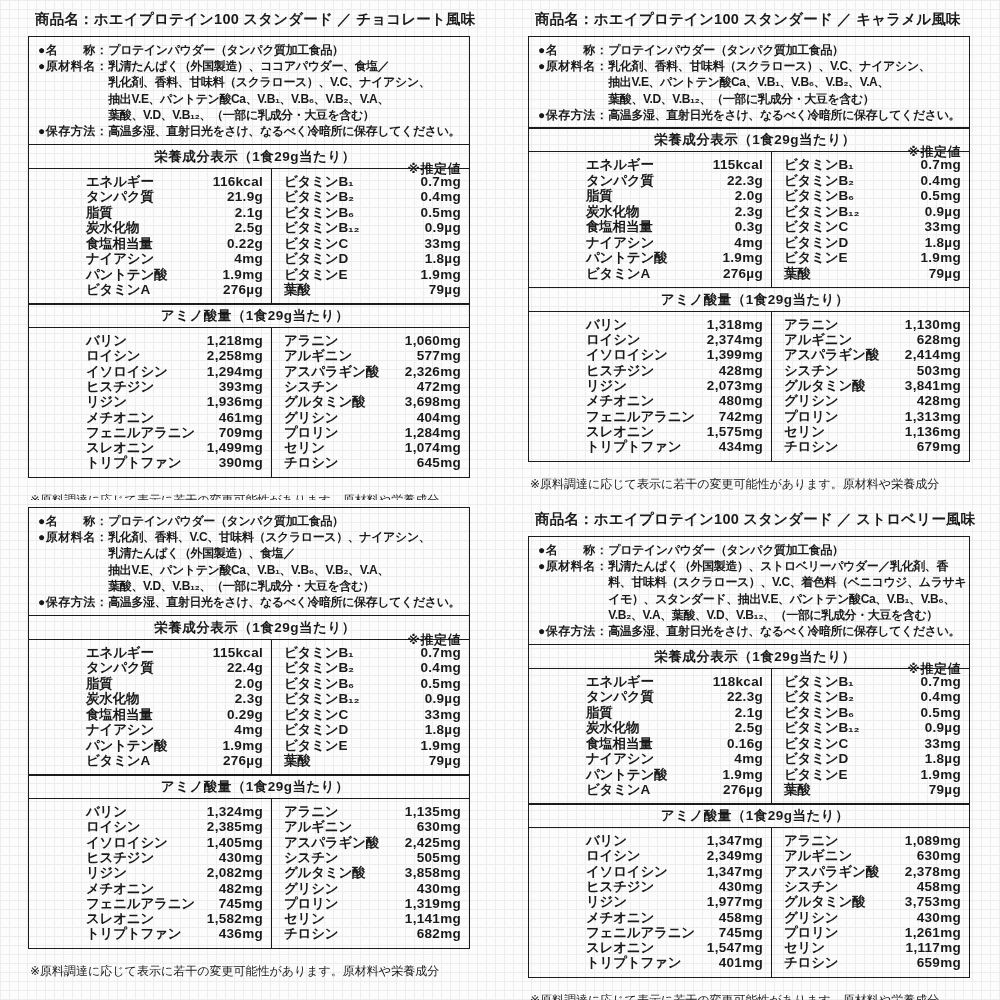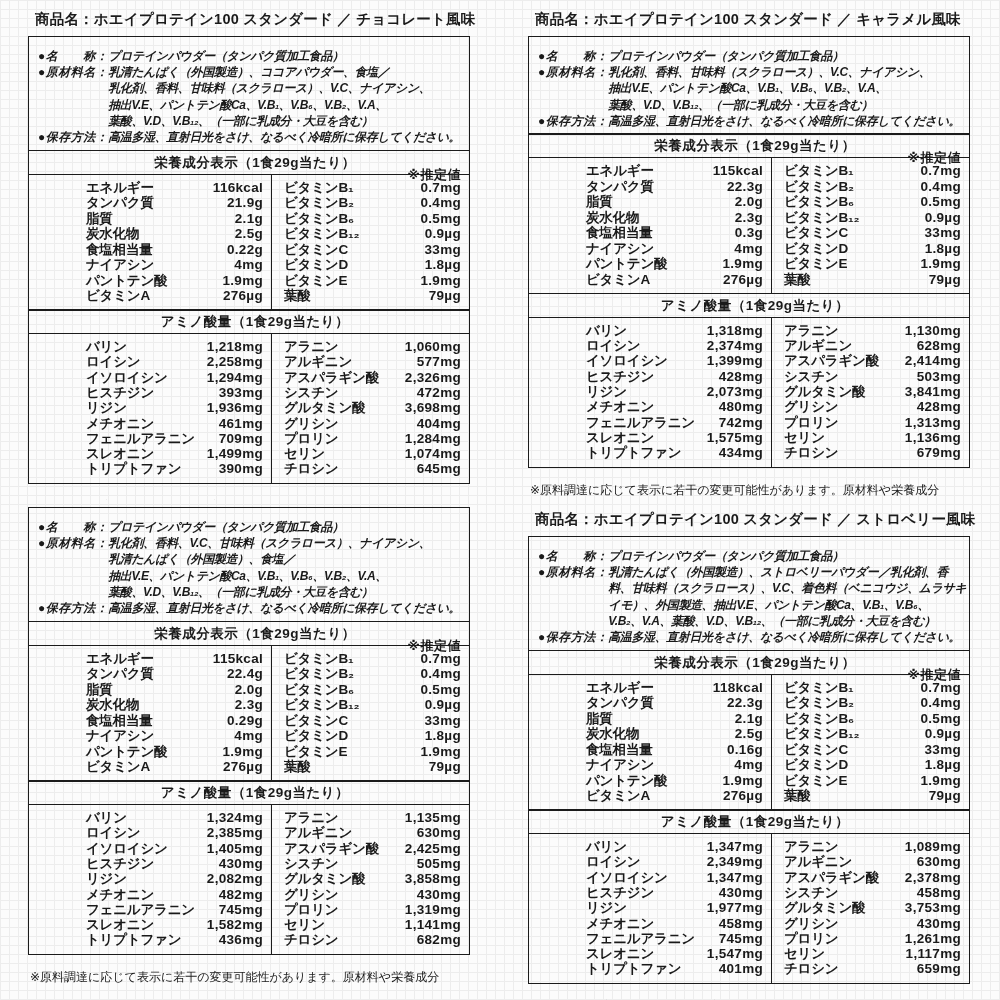--- a/index.html
+++ b/index.html
@@ -30,25 +30,24 @@
     letter-spacing:0.2px;
     white-space:nowrap;
   }
   .box{
     border:1.6px solid #1c1c1c;
     background:transparent;
   }
   .box + .box{ margin-top:-1.6px; }
   
   .info-box{
-    padding:11px 4px 5px 9px;
+    padding:5px 4px 5px 9px;
     font-size:12px;
     font-weight:600;
     line-height:16.2px;
-    font-style:italic;
   }
   .info-row{ display:flex; }
   .info-label{ white-space:nowrap; flex:0 0 auto; letter-spacing:0.5px; }
   .info-lines{ flex:1 1 auto; min-width:0; }
   .info-line{ white-space:nowrap; letter-spacing:-0.4px; }
   
   .box-header{
     position:relative;
     border-bottom:1.6px solid #1c1c1c;
     text-align:center;
@@ -635,21 +634,21 @@
           <span class="info-label">●名　　称：</span>
           <div class="info-lines">
             <div class="info-line">プロテインパウダー（タンパク質加工食品）</div>
           </div>
         </div>
         <div class="info-row">
           <span class="info-label">●原材料名：</span>
           <div class="info-lines">
             <div class="info-line">乳清たんぱく（外国製造）、ストロベリーパウダー／乳化剤、香</div>
             <div class="info-line">料、甘味料（スクラロース）、V.C、着色料（ベニコウジ、ムラサキ</div>
-            <div class="info-line">イモ）、外国製造、抽出V.E、パントテン酸Ca、V.B₁、V.B₆、</div>
+            <div class="info-line">イモ）、スタンダード、抽出V.E、パントテン酸Ca、V.B₁、V.B₆、</div>
             <div class="info-line">V.B₂、V.A、葉酸、V.D、V.B₁₂、（一部に乳成分・大豆を含む）</div>
           </div>
         </div>
         <div class="info-row">
           <span class="info-label">●保存方法：</span>
           <div class="info-lines">
             <div class="info-line">高温多湿、直射日光をさけ、なるべく冷暗所に保存してください。</div>
           </div>
         </div>
       </div>

